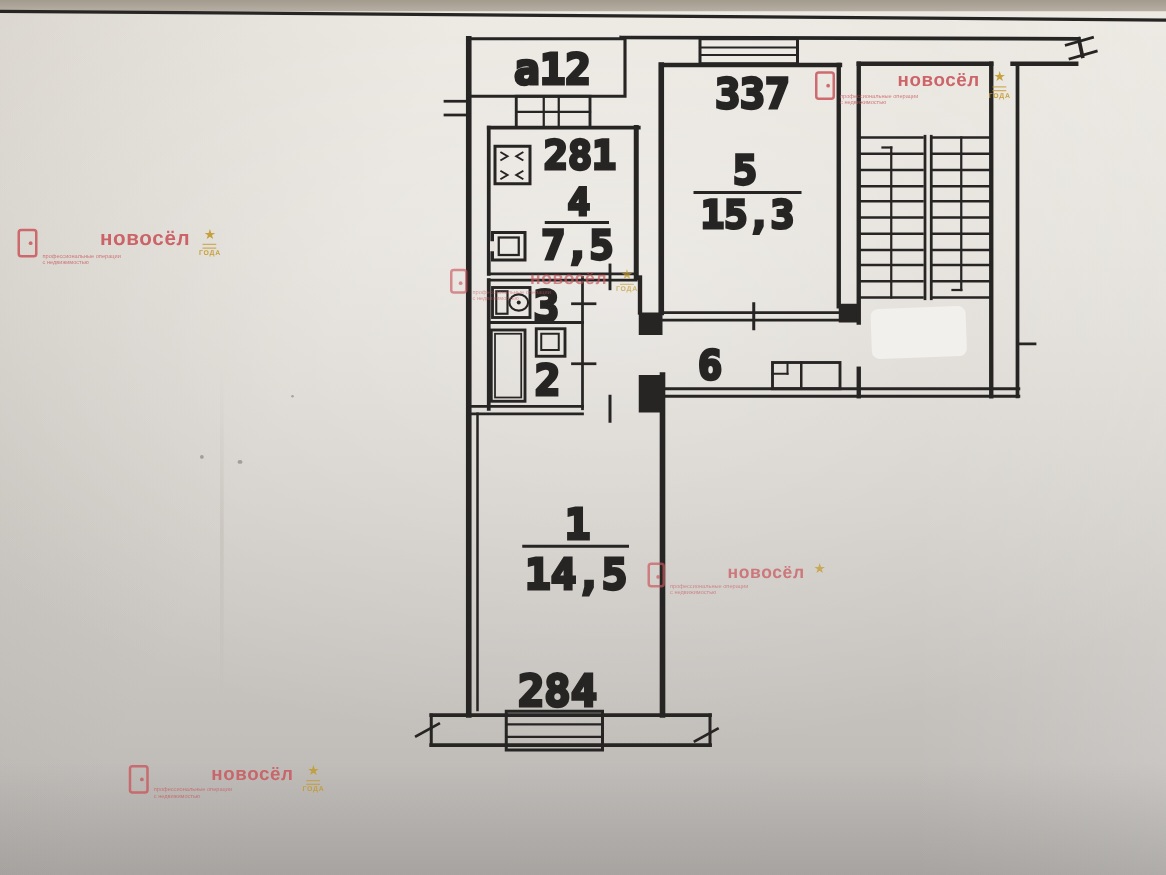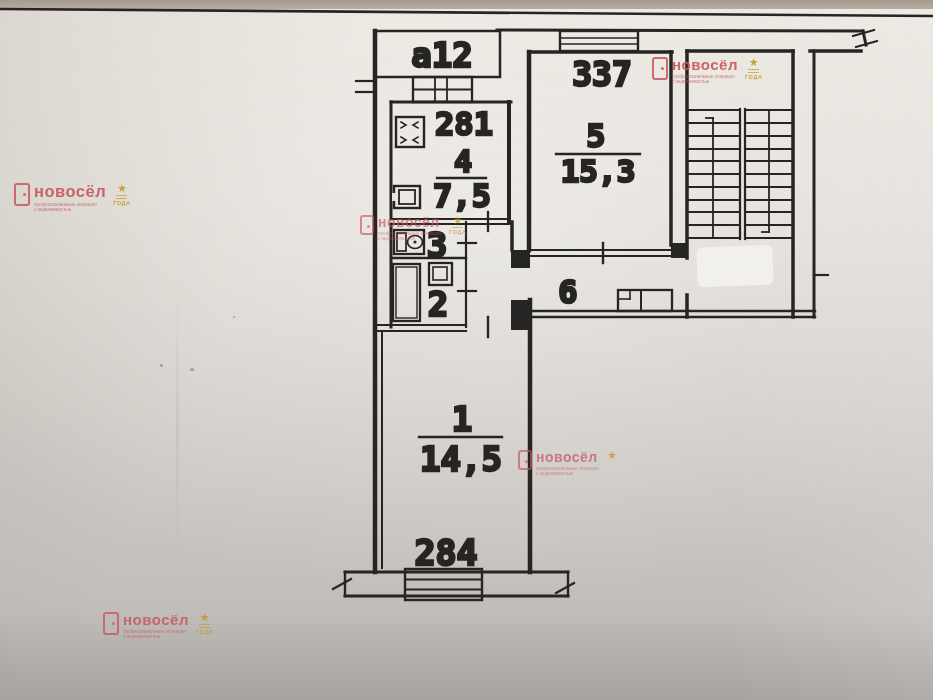--- a/index.html
+++ b/index.html
@@ -38,21 +38,21 @@
   .wm{position:absolute;display:flex;align-items:flex-start;color:#c9565c;line-height:1;}
   .wm .house{
     width:12px;height:19px;border:2.5px solid currentColor;border-radius:3px;
     position:relative;flex:0 0 auto;opacity:.85;
   }
   .wm .house:after{
     content:"";position:absolute;right:2px;top:8px;width:3px;height:3px;
     border-radius:50%;background:currentColor;
   }
   .wm .mid{margin-left:4px;}
-  .wm .brand{font-weight:700;letter-spacing:.5px;opacity:.9;}
+  .wm .brand{font-weight:700;letter-spacing:.5px;opacity:.9;margin-left:46px;}
   .wm .tag{font-size:4.5px;line-height:5px;width:64px;margin-top:2px;opacity:.75;}
   .wm .emblem{margin-left:7px;color:#c49a2a;display:flex;flex-direction:column;align-items:center;opacity:.9;}
   .wm .star{font-size:11px;line-height:10px;}
   .wm .bar{width:11px;height:1.5px;background:currentColor;margin-top:1.5px;opacity:.8;}
   .wm .goda{font-size:5.5px;font-weight:700;letter-spacing:.6px;margin-top:2px;}
   .wm2 .brand{font-size:15px;} .wm1 .brand{font-size:16.5px;}
   .wm3 .brand{font-size:14px;} .wm4 .brand{font-size:14px;} .wm5 .brand{font-size:15px;}
   .wm3{opacity:.75;} .wm4{opacity:.8;} .wm5{opacity:.92;}
   .speck{position:absolute;border-radius:50%;background:#5f584e;opacity:.45;}
 </style>

